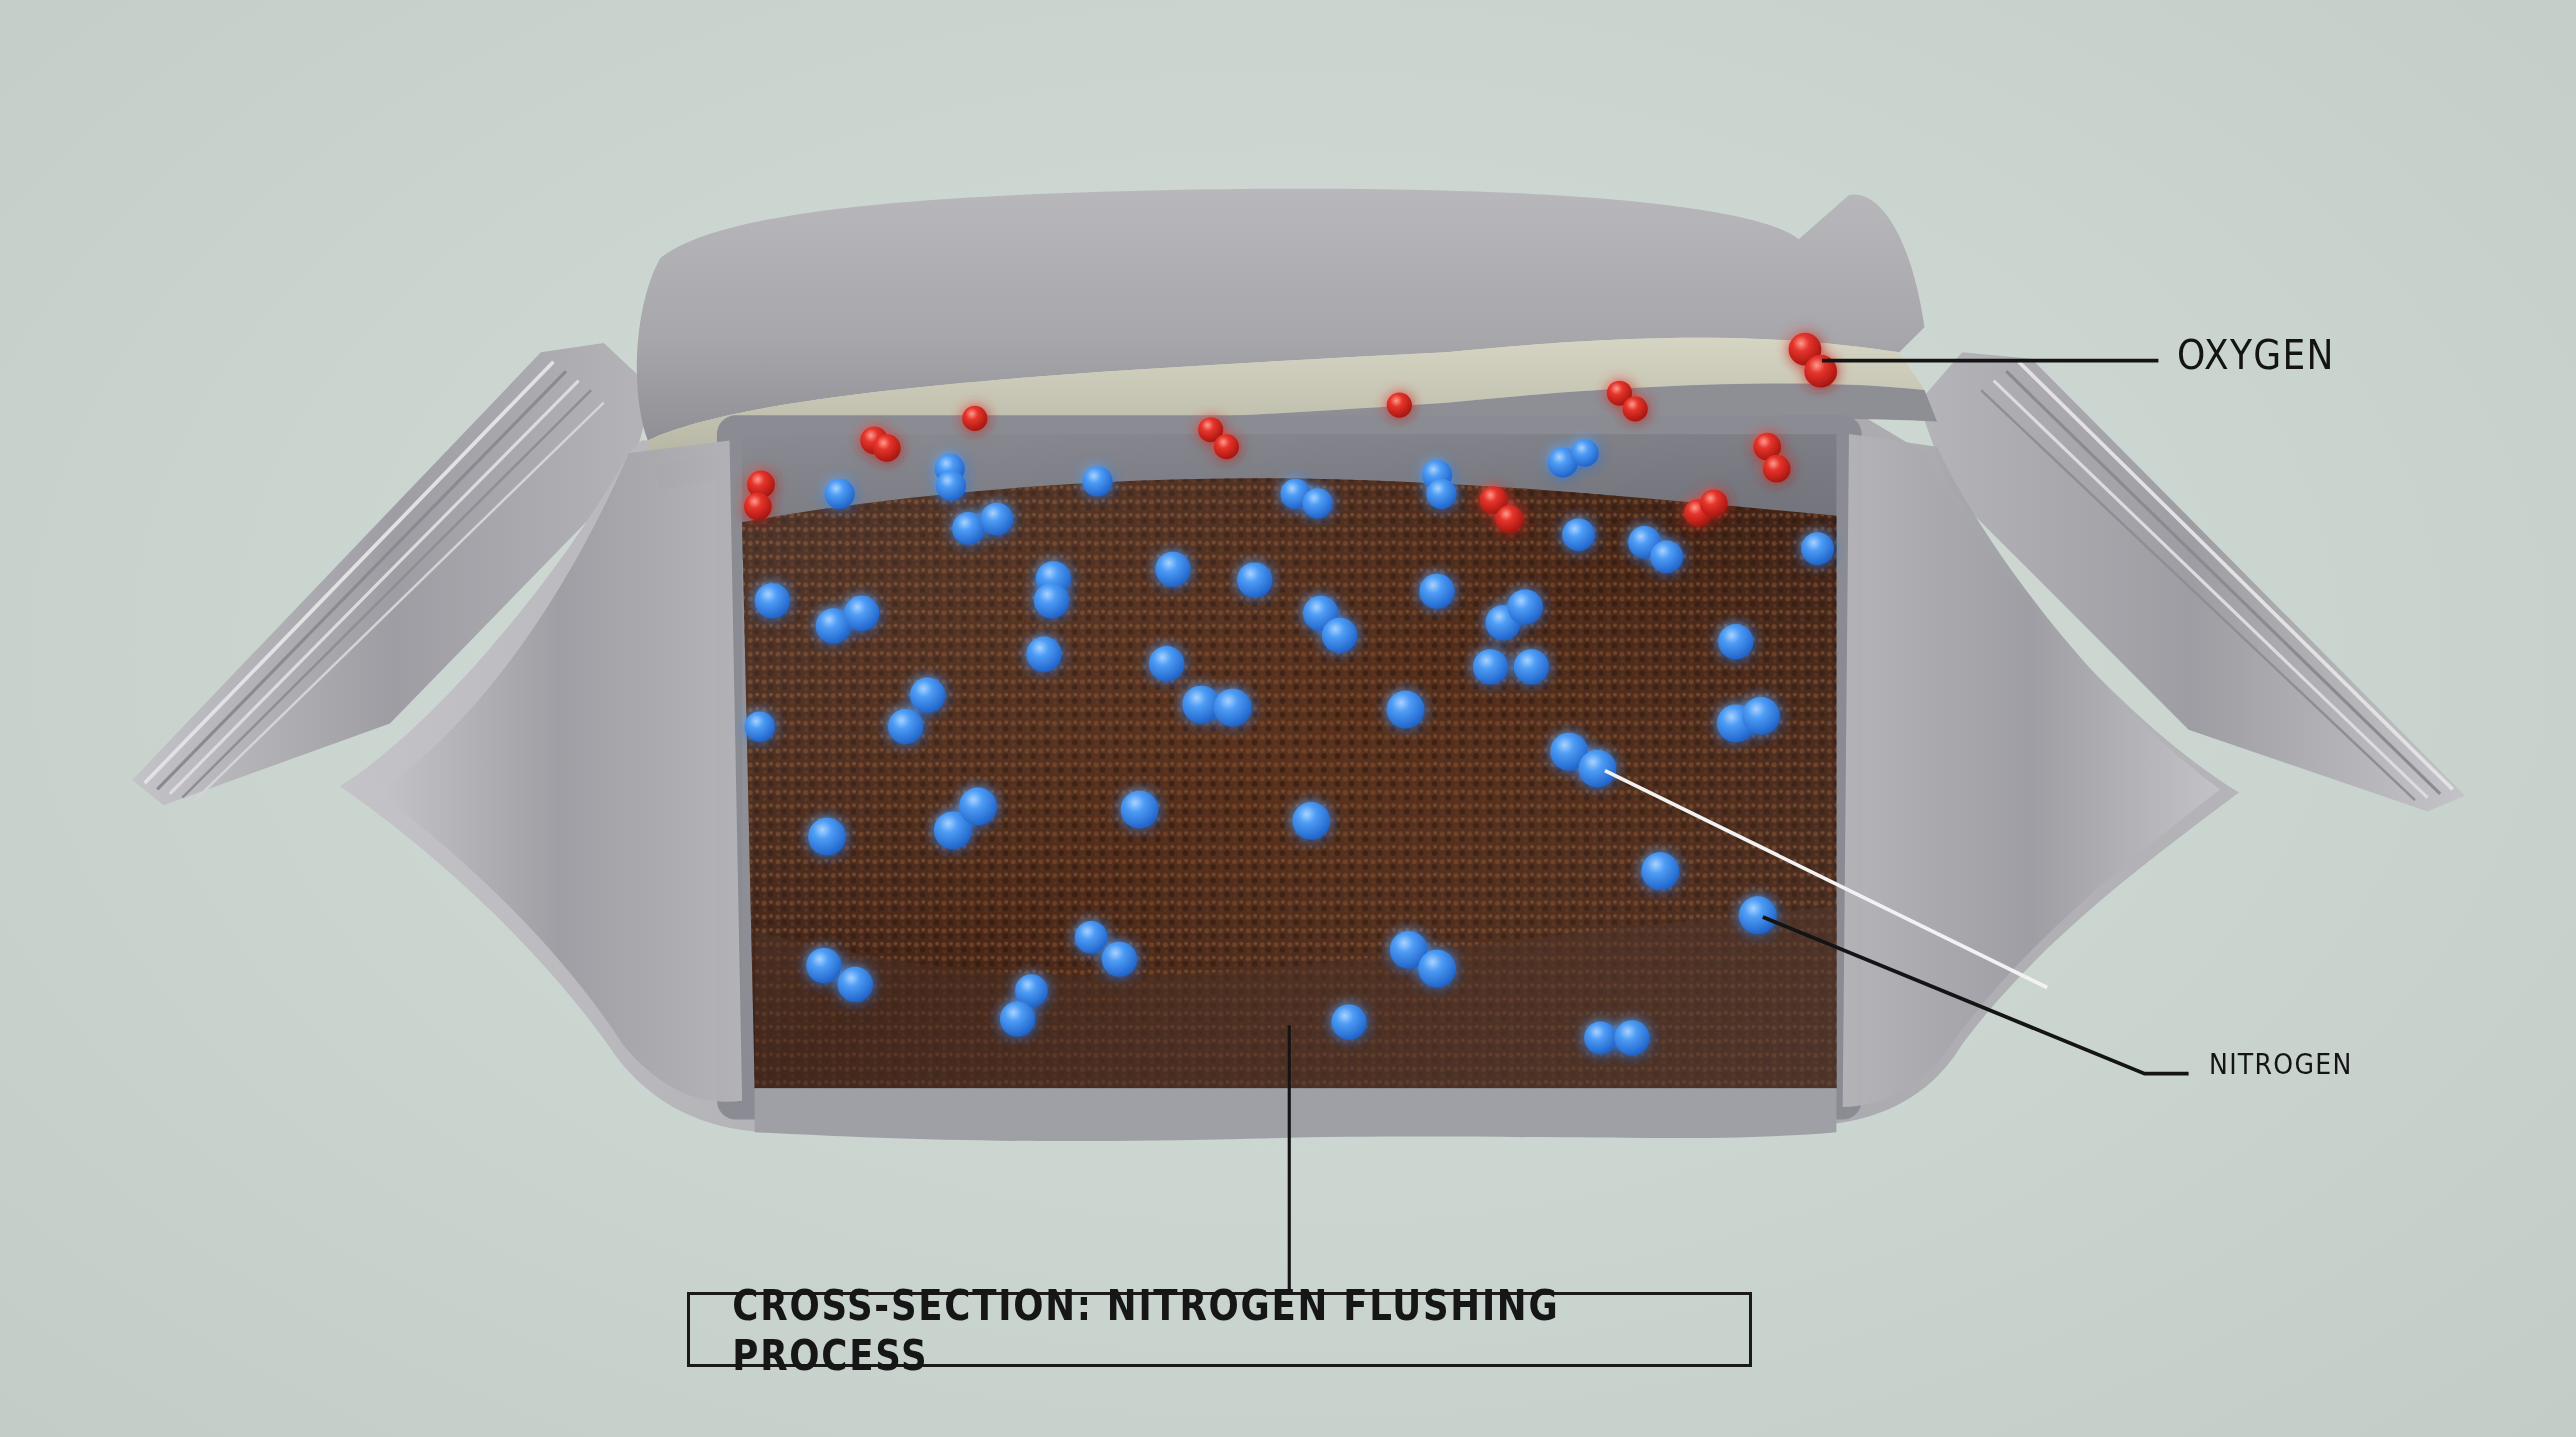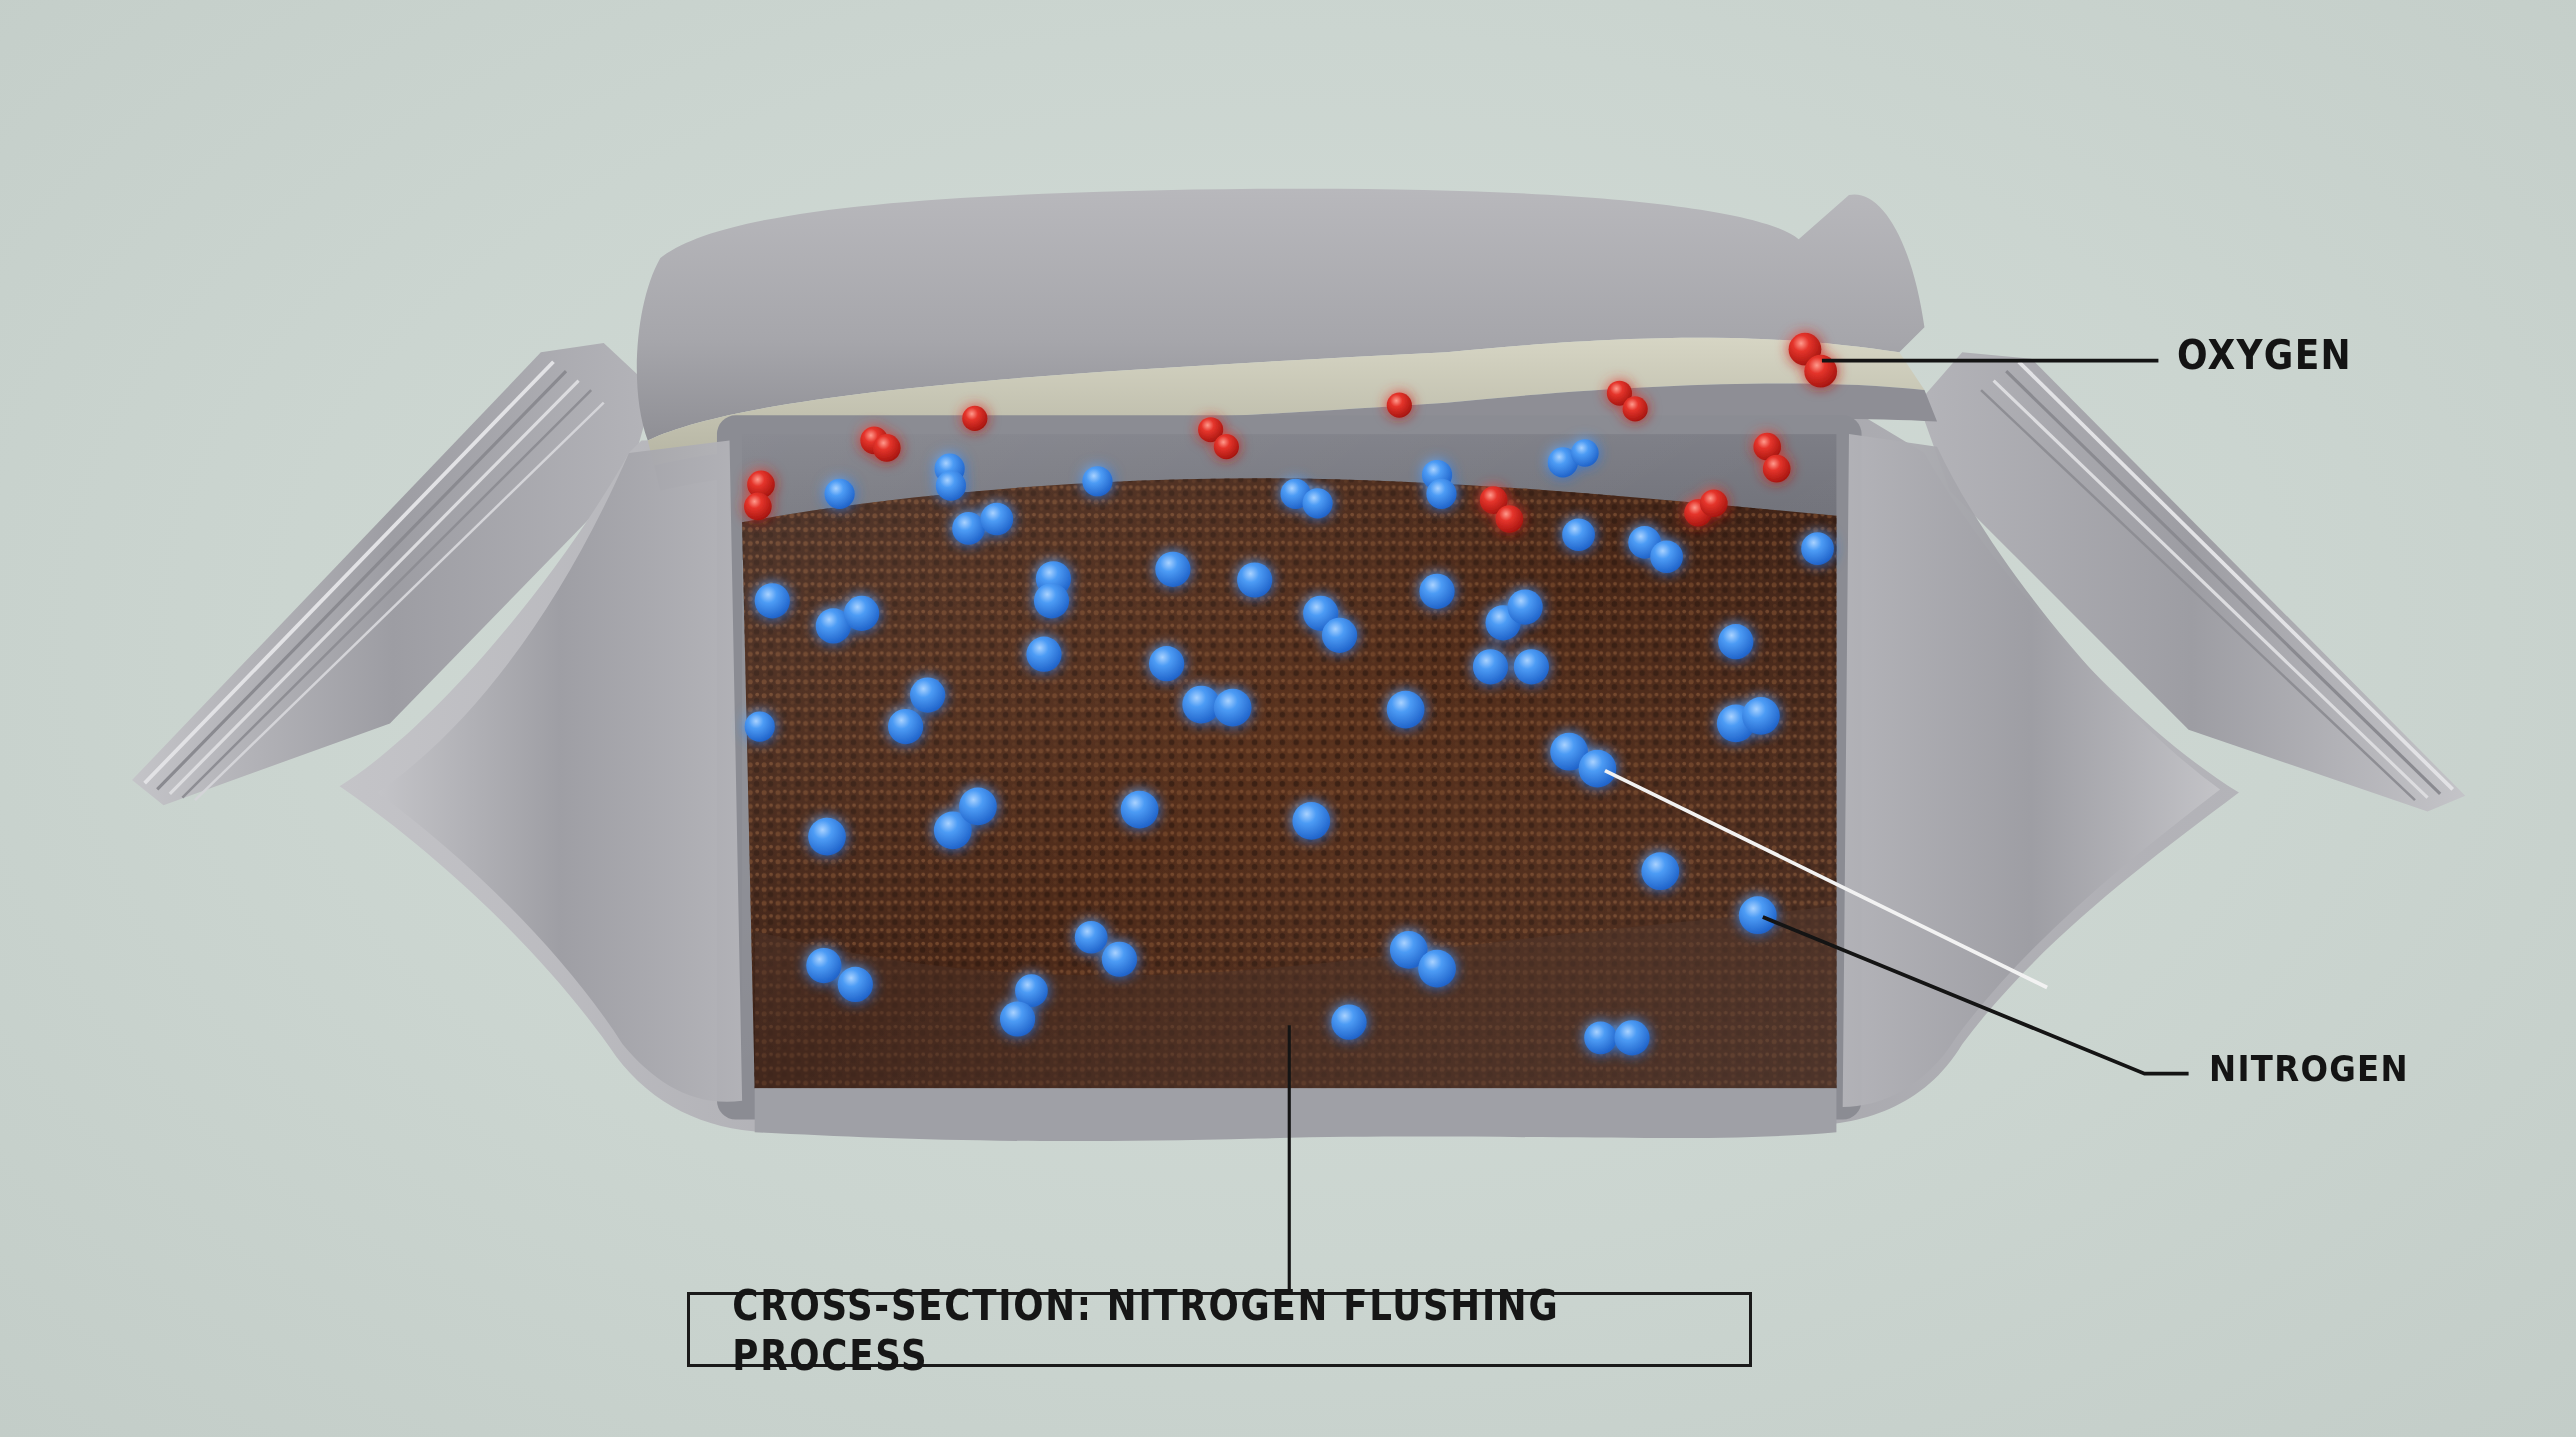--- a/index.html
+++ b/index.html
@@ -4,26 +4,26 @@
   <style>
     html, body { margin: 0; padding: 0; }
     body {
       width: 2576px; height: 1438px; overflow: hidden;
       background: radial-gradient(ellipse at 50% 45%, #d3dcd7 0%, #cbd5d0 55%, #c3cdc8 100%);
       font-family: "DejaVu Sans", sans-serif;
       position: relative;
     }
     .scene { position: absolute; left: 0; top: 0; width: 2576px; height: 1438px; }
     .label {
-      position: absolute; color: #141414; font-weight: bold;
+      position: absolute; color: #141414; font-weight: normal;
       font-family: "DejaVu Sans Condensed", "DejaVu Sans", sans-serif;
       letter-spacing: 1.3px; white-space: nowrap;
     }
     #oxygen-label { left: 2177px; top: 332px; font-size: 40px; }
-    #nitrogen-label { left: 2209px; top: 1048px; font-size: 36px; }
+    #nitrogen-label { left: 2209px; top: 1048px; font-size: 28px; }
     .title-box {
       position: absolute; left: 687px; top: 1292px; width: 1065px; height: 75px;
       border: 3.8px solid #1a1a1a; box-sizing: border-box;
       display: flex; align-items: center; justify-content: center;
     }
     .title-box span {
       font-size: 43px; font-weight: bold; color: #161616; letter-spacing: 1.9px;
       font-family: "DejaVu Sans Condensed", "DejaVu Sans", sans-serif;
       transform: scaleX(0.92);
     }

